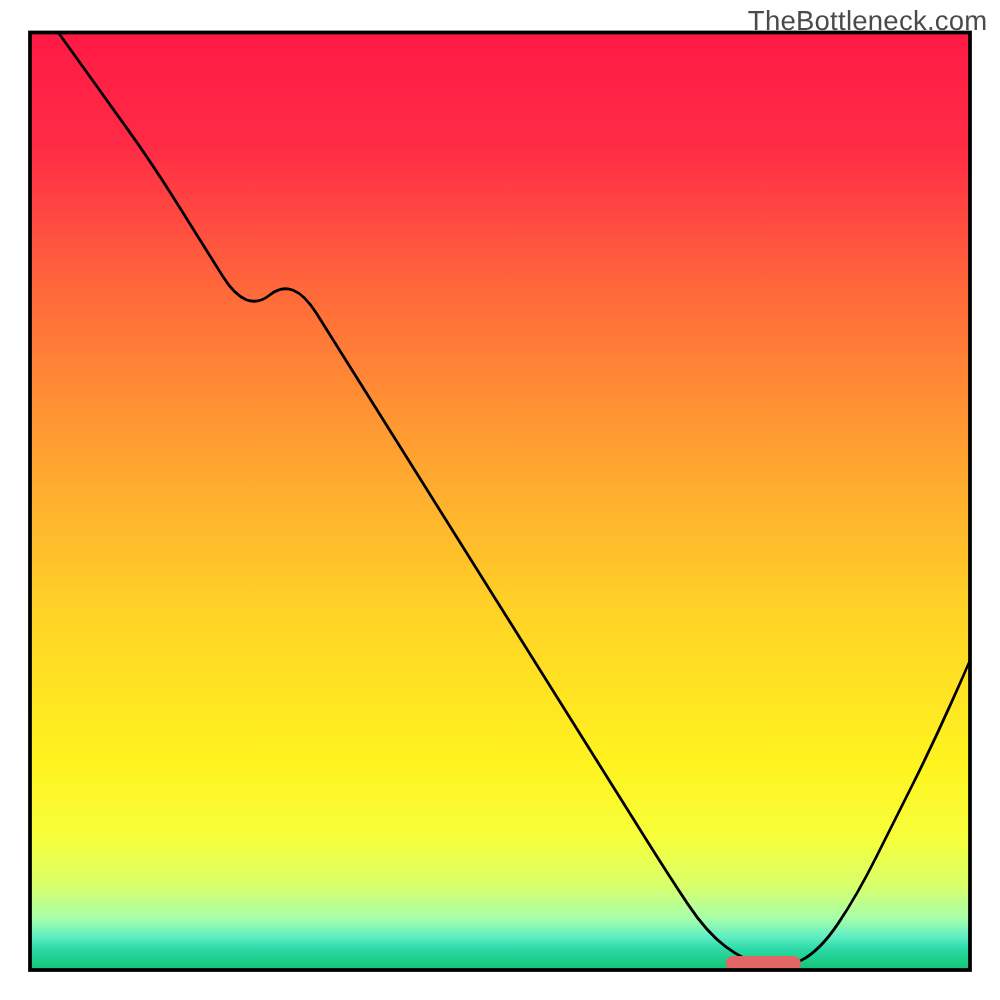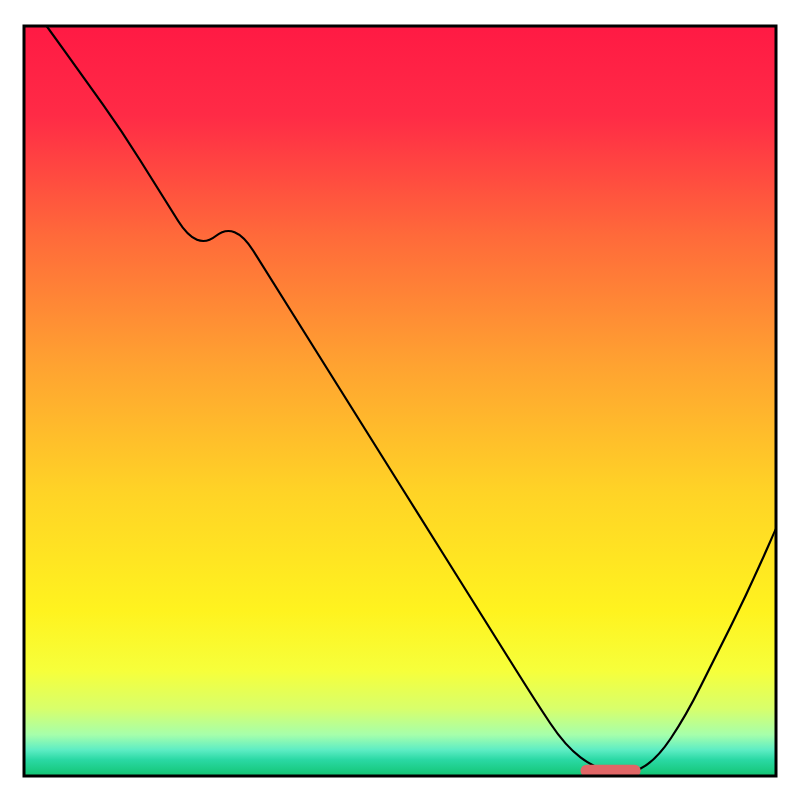--- a/index.html
+++ b/index.html
@@ -41,20 +41,21 @@
   .frame-line {
     stroke: #000000;
     stroke-width: 3;
     fill: none;
   }
 </style>
 </head>
 <body>
 
 <div class="chart-container">
+  <div class="watermark">TheBottleneck.com</div>
 
   <svg viewBox="0 0 800 800">
     <defs>
 
       <linearGradient id="bg-grad" x1="0" y1="0" x2="0" y2="1">
           <stop offset="0.00%" stop-color="#ff1a44"></stop>
           <stop offset="12.00%" stop-color="#ff2b46"></stop>
           <stop offset="28.00%" stop-color="#ff6a3a"></stop>
           <stop offset="45.00%" stop-color="#ffa231"></stop>
           <stop offset="62.00%" stop-color="#ffd326"></stop>

